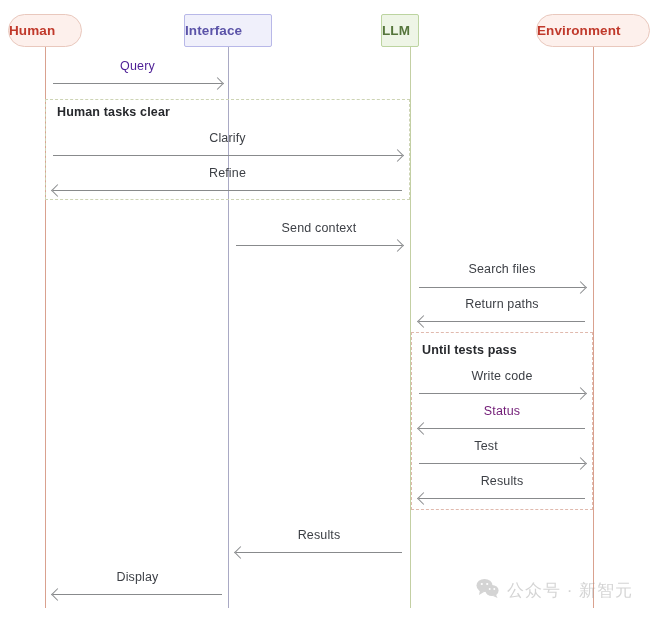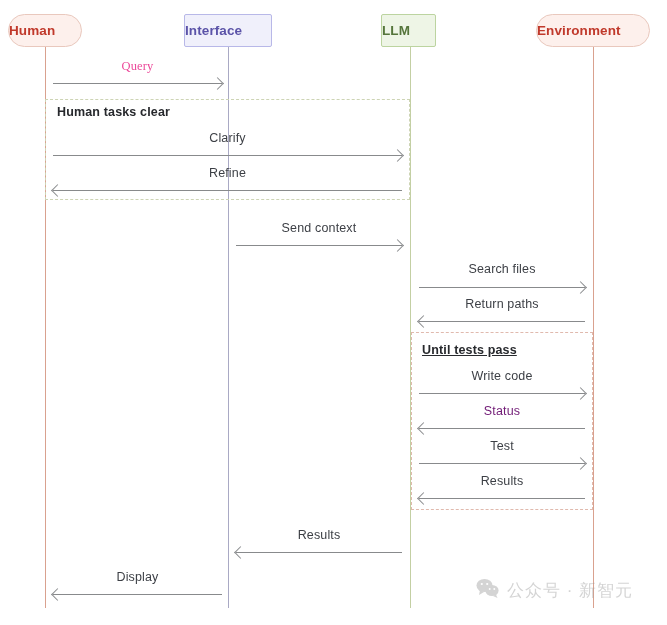--- a/index.html
+++ b/index.html
@@ -103,36 +103,36 @@
 <body>
 
 <div id="stage">
     <div class="lifeline" style="left: 45px; top: 47px; height: 561px; background: rgb(217, 161, 143);"></div>
     <div class="lifeline" style="left: 228px; top: 47px; height: 561px; background: rgb(169, 169, 196);"></div>
     <div class="lifeline" style="left: 410px; top: 47px; height: 561px; background: rgb(195, 207, 163);"></div>
     <div class="lifeline" style="left: 593px; top: 47px; height: 561px; background: rgb(217, 161, 143);"></div>
     <div class="loopbox" style="left: 45px; top: 99px; width: 365px; height: 101px; border-color: rgb(205, 212, 180);"></div>
     <div class="looplabel" style="left: 57px; top: 105px;">Human tasks clear</div>
     <div class="loopbox" style="left: 411px; top: 332px; width: 182px; height: 178px; border-color: rgb(224, 185, 173);"></div>
-    <div class="looplabel" style="left: 422px; top: 343px; text-decoration: underline;">Until tests pass</div>
+    <div class="looplabel" style="left: 422px; top: 343px;">Until tests pass</div>
     <div class="participant actor" style="left: 8px; top: 14px; width: 74px;">
       <span>Human</span>
     </div>
     <div class="participant box-iface" style="left: 184px; top: 14px; width: 88px;">
       <span>Interface</span>
     </div>
-    <div class="participant box-llm" style="left: 381px; top: 14px; width: 55px;">
+    <div class="participant box-llm" style="left: 381px; top: 14px; width: 38px;">
       <span>LLM</span>
     </div>
     <div class="participant actor" style="left: 536px; top: 14px; width: 114px;">
       <span>Environment</span>
     </div>
     <div class="msgline" style="left: 53px; top: 83px; width: 169px; background: rgb(136, 138, 140);"></div>
     <div class="arrowhead right" style="top: 79px; left: 213px;"></div>
-    <div class="msglabel" style="left: 53px; width: 169px; top: 59px; color: #ec4899; font-family: Liberation Serif, serif;">Query</div>
+    <div class="msglabel" style="left: 53px; width: 169px; top: 59px; color: #4c1d95;">Query</div>
     <div class="msgline" style="left: 53px; top: 155px; width: 349px; background: rgb(136, 138, 140);"></div>
     <div class="arrowhead right" style="top: 151px; left: 393px;"></div>
     <div class="msglabel" style="left: 53px; width: 349px; top: 131px; color: rgb(60, 63, 69);">Clarify</div>
     <div class="msgline" style="left: 53px; top: 190px; width: 349px; background: rgb(136, 138, 140);"></div>
     <div class="arrowhead left" style="top: 186px; left: 53px;"></div>
     <div class="msglabel" style="left: 53px; width: 349px; top: 166px; color: rgb(60, 63, 69);">Refine</div>
     <div class="msgline" style="left: 236px; top: 245px; width: 166px; background: rgb(136, 138, 140);"></div>
     <div class="arrowhead right" style="top: 241px; left: 393px;"></div>
     <div class="msglabel" style="left: 236px; width: 166px; top: 221px; color: rgb(60, 63, 69);">Send context</div>
     <div class="msgline" style="left: 419px; top: 287px; width: 166px; background: rgb(136, 138, 140);"></div>
@@ -142,21 +142,21 @@
     <div class="arrowhead left" style="top: 317px; left: 419px;"></div>
     <div class="msglabel" style="left: 419px; width: 166px; top: 297px; color: rgb(60, 63, 69);">Return paths</div>
     <div class="msgline" style="left: 419px; top: 393px; width: 166px; background: rgb(136, 138, 140);"></div>
     <div class="arrowhead right" style="top: 389px; left: 576px;"></div>
     <div class="msglabel" style="left: 419px; width: 166px; top: 369px; color: rgb(60, 63, 69);">Write code</div>
     <div class="msgline" style="left: 419px; top: 428px; width: 166px; background: rgb(136, 138, 140);"></div>
     <div class="arrowhead left" style="top: 424px; left: 419px;"></div>
     <div class="msglabel" style="left: 419px; width: 166px; top: 404px; color: #701a75;">Status</div>
     <div class="msgline" style="left: 419px; top: 463px; width: 166px; background: rgb(136, 138, 140);"></div>
     <div class="arrowhead right" style="top: 459px; left: 576px;"></div>
-    <div class="msglabel" style="left: 419px; width: 166px; top: 439px; color: rgb(60, 63, 69);">Test</div>
+    <div class="msglabel" style="left: 403px; width: 166px; top: 439px; color: rgb(60, 63, 69);">Test</div>
     <div class="msgline" style="left: 419px; top: 498px; width: 166px; background: rgb(136, 138, 140);"></div>
     <div class="arrowhead left" style="top: 494px; left: 419px;"></div>
     <div class="msglabel" style="left: 419px; width: 166px; top: 474px; color: rgb(60, 63, 69);">Results</div>
     <div class="msgline" style="left: 236px; top: 552px; width: 166px; background: rgb(136, 138, 140);"></div>
     <div class="arrowhead left" style="top: 548px; left: 236px;"></div>
     <div class="msglabel" style="left: 236px; width: 166px; top: 528px; color: rgb(60, 63, 69);">Results</div>
     <div class="msgline" style="left: 53px; top: 594px; width: 169px; background: rgb(136, 138, 140);"></div>
     <div class="arrowhead left" style="top: 590px; left: 53px;"></div>
     <div class="msglabel" style="left: 53px; width: 169px; top: 570px; color: rgb(60, 63, 69);">Display</div>
     <div id="watermark" style="left: 476px; top: 578px;">

